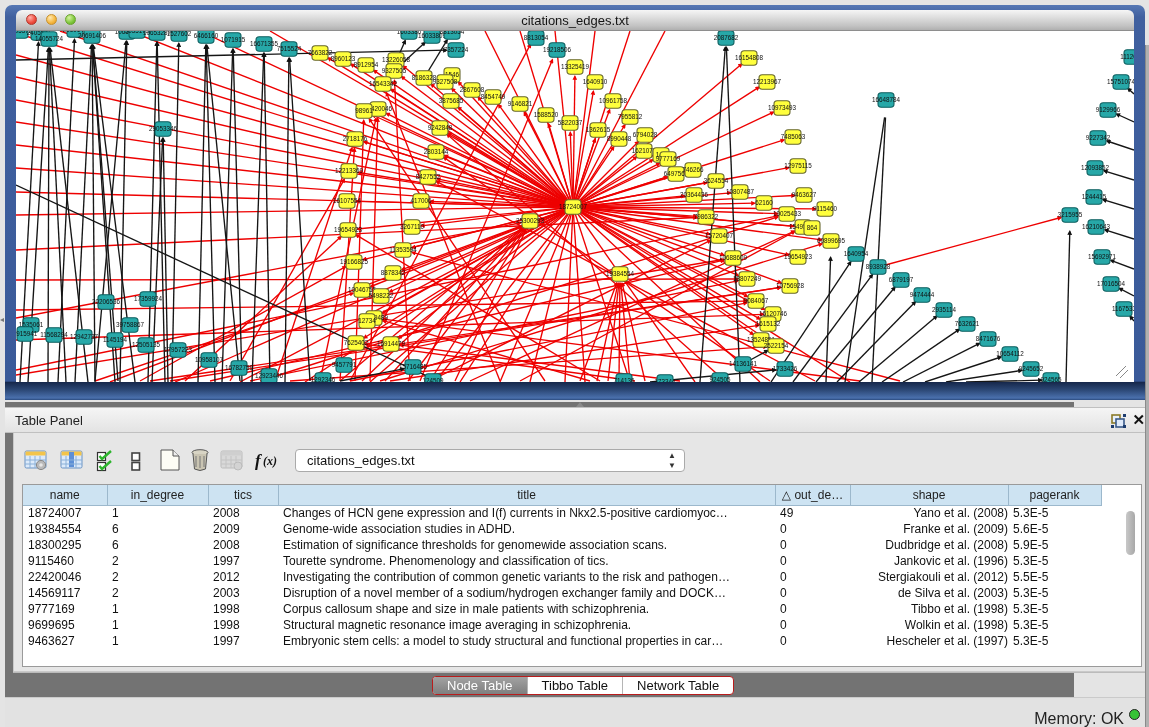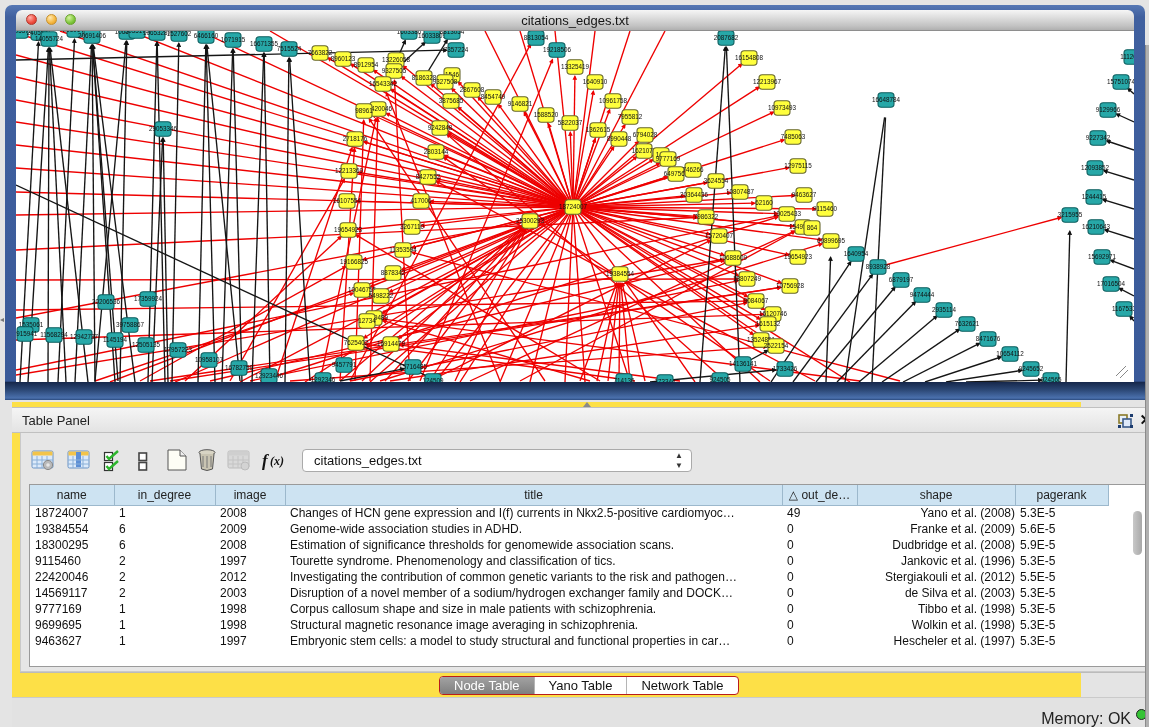--- a/index.html
+++ b/index.html
@@ -4,21 +4,21 @@
 body{width:1149px;height:727px;font-family:"Liberation Sans",sans-serif;background:#e4e4e4;position:relative;overflow:hidden}
 #frame{position:absolute;left:5px;top:5px;width:1140px;height:395px;background:linear-gradient(180deg,#5577b4 0,#40609f 12px,#3a5a99 376px,#17294d 377.5px,#2c4876 385px,#4a70ad calc(100% - 2px),#2a4a7e 100%);border-radius:7px 7px 0 0;}
 #titlebar{position:absolute;left:11px;top:5px;width:1118px;height:21px;background:linear-gradient(180deg,#f6f6f6 0,#d9d9d9 45%,#c2c2c2 80%,#b0b0b0 100%);border-radius:6px 6px 0 0;border-bottom:1px solid #8e8e8e}
 #titlebar .t{position:absolute;left:0;right:0;top:3px;text-align:center;font-size:13px;color:#151515}
 .tl{position:absolute;top:4px;width:11px;height:11px;border-radius:50%}
 #tl1{left:10px;background:radial-gradient(circle at 35% 30%,#ffb0a8,#ee4b3d 60%,#c93326);border:1px solid #b5362a}
 #tl2{left:30px;background:radial-gradient(circle at 35% 30%,#ffe9b0,#f5b63d 60%,#dd9422);border:1px solid #c8912c}
 #tl3{left:49px;background:radial-gradient(circle at 35% 30%,#d6f3a0,#7fc73c 60%,#5da822);border:1px solid #6aa32e}
 #lefthandle{position:absolute;left:0px;top:315px;width:4px;height:9px;color:#777;font-size:8px;line-height:9px}
 #rightstrip{position:absolute;right:0;top:45px;width:4px;height:682px;background:#b0b0b0;border-left:1px solid #8a8a8a}
-#panel{position:absolute;left:12px;top:402px;width:1069px;height:325px;background:#fde047}
+#panel{position:absolute;left:5px;top:402px;width:1069px;height:325px;background:#737373}
 #ph{position:absolute;left:0;top:5px;width:1149px;height:26px;background:linear-gradient(180deg,#f5f5f5,#e3e3e3);border-top:1px solid #c0c0c0;border-bottom:1px solid #c0c0c0}
 #ph .t{position:absolute;left:10px;top:5px;font-size:13px;color:#222}
 #ph .x{position:absolute;right:9px;top:3px;font-size:15px;font-weight:bold;color:#111}
 #inner{position:absolute;left:8px;top:31px;width:1133px;height:239px;background:#e6e6e6;border:1px solid #c9c9c9;border-top:none}
 #toolbar{position:absolute;left:10px;top:15px;height:26px;width:1100px}
 #combo{position:absolute;left:271px;top:1px;width:390px;height:23px;background:#fff;border:1px solid #aaa;border-radius:4px;font-size:13px;color:#111;line-height:21px;padding-left:11px}
 #combo .arr{position:absolute;right:8px;top:1px;font-size:8px;color:#333;line-height:10px}
 #tbl{position:absolute;left:8px;top:51px;width:1120px;height:183px;background:#fff;border:1px solid #9a9a9a;overflow:hidden}
 table{border-collapse:collapse;table-layout:fixed;width:1078px;font-size:12px}
 th{background:#cde3f2;border-right:1px solid #9cb8cc;border-bottom:1px solid #9cb8cc;font-weight:normal;font-size:12px;color:#222;height:20px;padding:0;overflow:hidden;white-space:nowrap}
@@ -620,21 +620,21 @@
           <text x="239" y="17" font-family="Liberation Serif,serif" font-style="italic" font-weight="bold" font-size="12" fill="#111">(x)</text>
 </svg>
       <div id="combo">citations_edges.txt<div class="arr">▲<br>▼</div></div>
     </div>
     <div id="tbl">
       <table>
       <tbody>
             <tr>
               <th class="c0">name</th>
               <th class="c1">in_degree</th>
-              <th class="c2">image</th>
+              <th class="c2">tics</th>
               <th class="c3">title</th>
               <th class="c4">△ out_de…</th>
               <th class="c5">shape</th>
               <th class="c6">pagerank</th>
             </tr>
       <tr>
               <td class="c0">18724007</td>
               <td class="c1">1</td>
               <td class="c2">2008</td>
               <td class="c3">Changes of HCN gene expression and I(f) currents in Nkx2.5-positive cardiomyoc…</td>
@@ -718,21 +718,21 @@
         </table>
       <div id="vscroll">
           <div id="vthumb"></div>
         </div>
     </div>
   </div>
   <div id="hline"></div>
   <div id="tabs">
       <div class="sel">Node Table</div>
       <div class="sep"></div>
-      <div>Yano Table</div>
+      <div>Tibbo Table</div>
       <div class="sep"></div>
       <div>Network Table</div>
     </div>
   <div id="status">
       <div class="m">Memory: OK</div>
       <div class="dot"></div>
     </div>
 </div>
 <div id="rightstrip"></div>
 </body></html>

